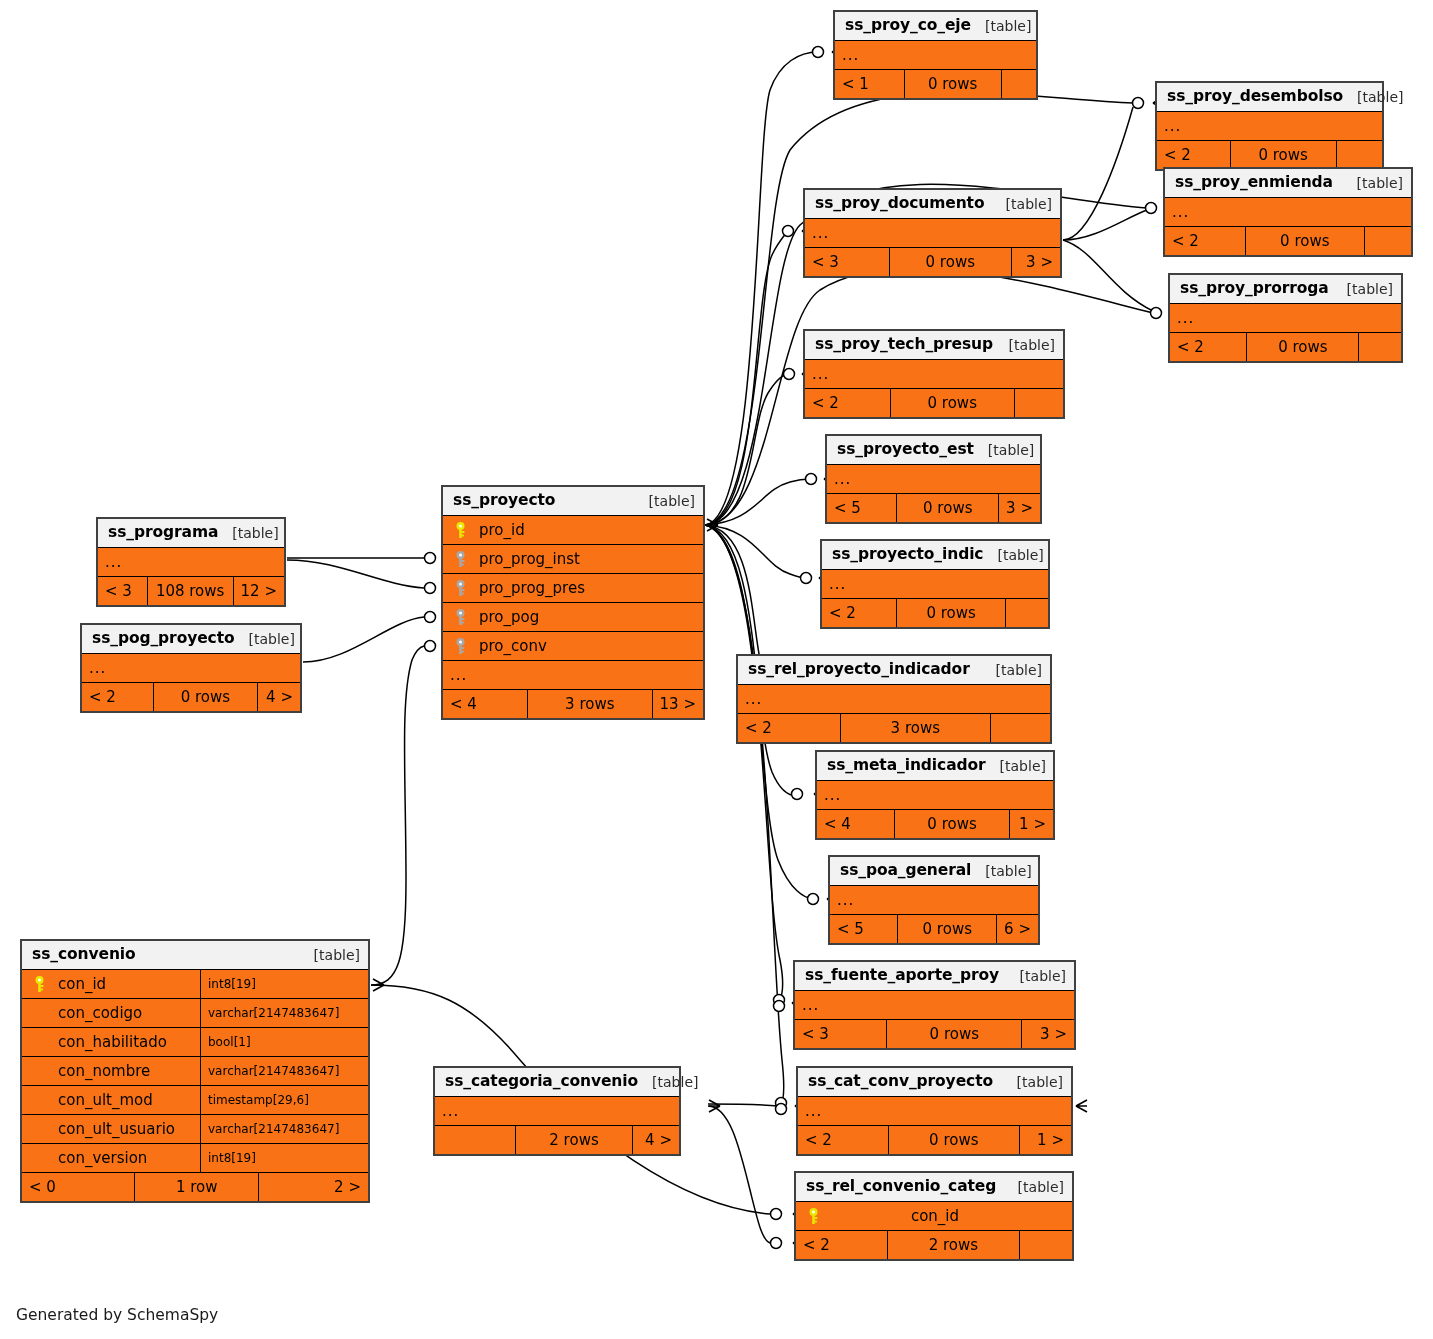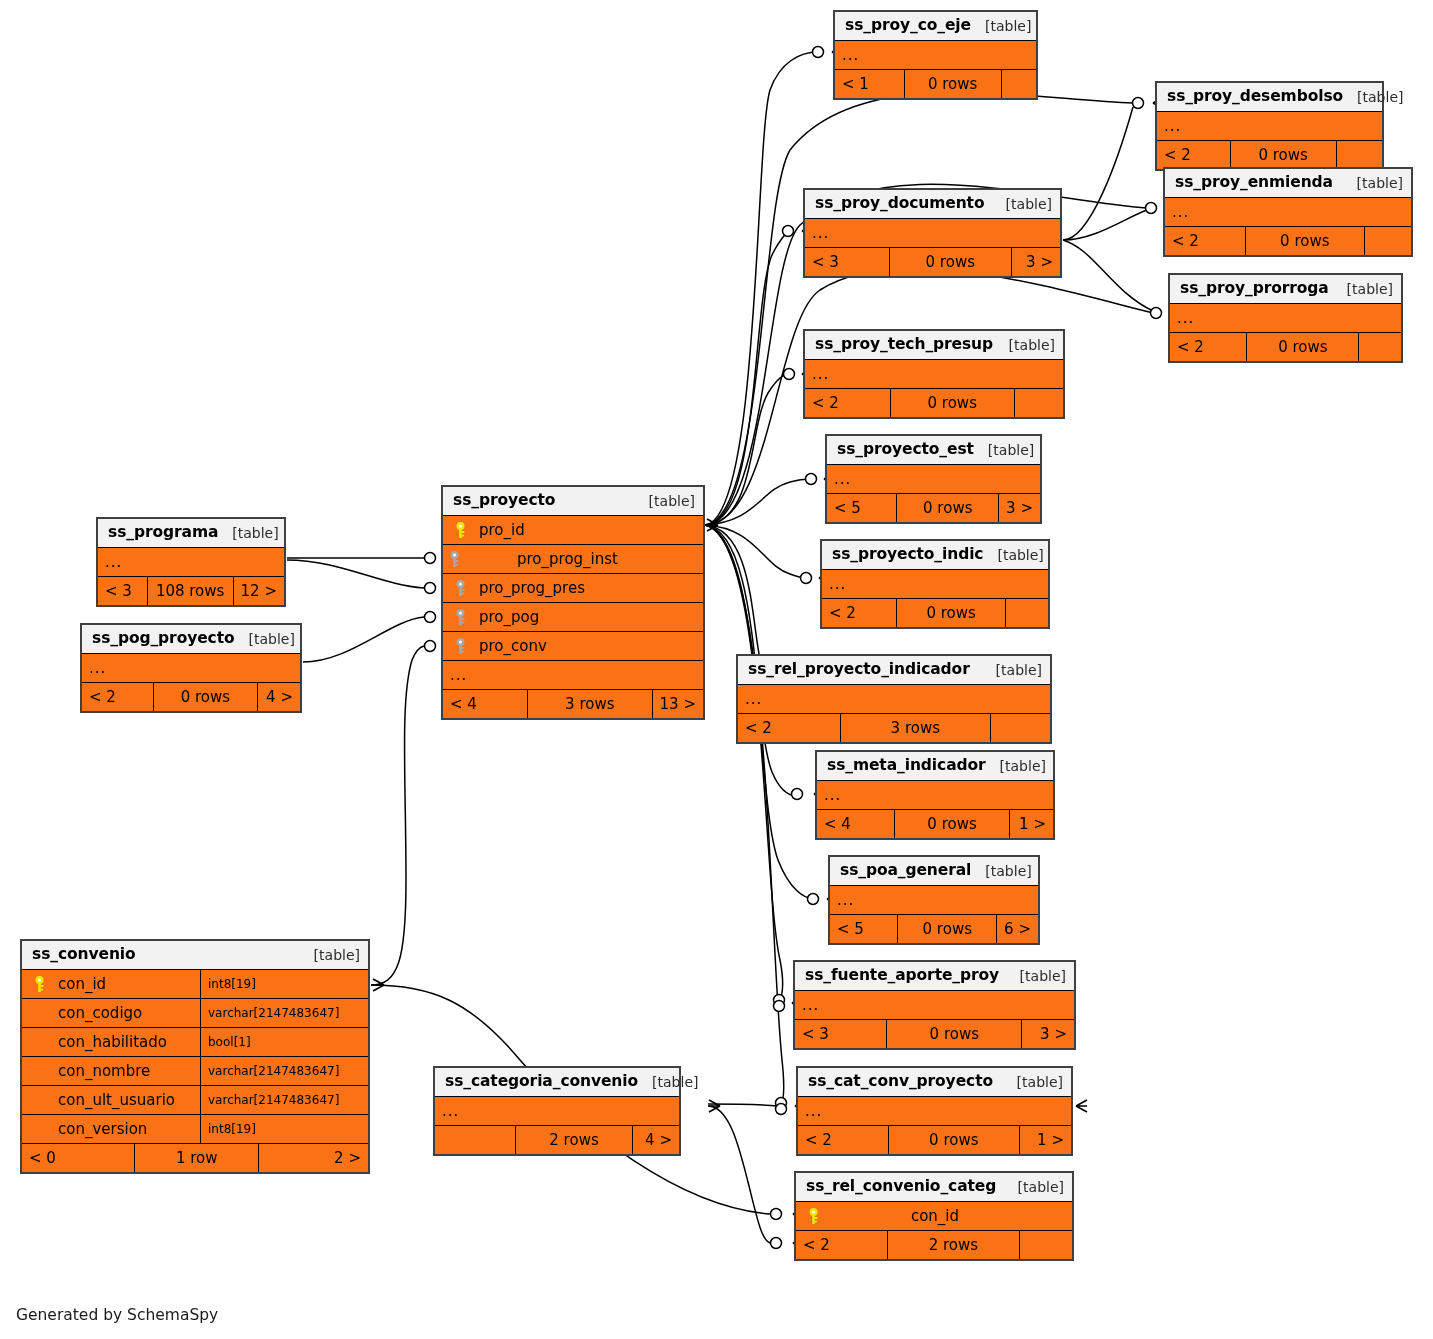--- a/index.html
+++ b/index.html
@@ -460,21 +460,21 @@
                   <circle cx="5.5" cy="4" r="1.5" fill="#ffffff"></circle>
                   <rect x="4.2" y="6" width="2.6" height="10" fill="#e8e800"></rect>
                   <rect x="6.8" y="9" width="2.6" height="2" fill="#e8e800"></rect>
                   <rect x="6.8" y="12.5" width="2.1" height="2" fill="#e8e800"></rect>
                 </svg>
               </span>
               <span class="row-label">pro_id</span>
             </div>
           </div>
           <div class="row" style="padding: 0px;">
-            <div class="row-name-cell" style="flex: 1 1 0%;  gap: 44px;">
+            <div class="row-name-cell" style="flex: 1 1 0%; padding-left: 6px;">
               <span class="row-keycell">
                 <svg class="keyicon" width="11" height="17" viewBox="0 0 11 17" xmlns="http://www.w3.org/2000/svg">
                   <circle cx="5.5" cy="4" r="4" fill="#a8a8a8"></circle>
                   <circle cx="5.5" cy="4" r="1.5" fill="#ffffff"></circle>
                   <rect x="4.2" y="6" width="2.6" height="10" fill="#a8a8a8"></rect>
                   <rect x="6.8" y="9" width="2.6" height="2" fill="#a8a8a8"></rect>
                   <rect x="6.8" y="12.5" width="2.1" height="2" fill="#a8a8a8"></rect>
                 </svg>
               </span>
               <span class="row-label">pro_prog_inst</span>
@@ -610,20 +610,27 @@
           <div class="row" style="padding: 0px;">
             <div class="row-name-cell" style="width: 178px; min-width: 178px; padding-left: 6px;">
               <span class="row-keycell"></span>
               <span class="row-label">con_nombre</span>
             </div>
             <div class="row-type" style="flex: 1 1 0%;">varchar[2147483647]</div>
           </div>
           <div class="row" style="padding: 0px;">
             <div class="row-name-cell" style="width: 178px; min-width: 178px; padding-left: 6px;">
               <span class="row-keycell"></span>
+              <span class="row-label">con_ult_mod</span>
+            </div>
+            <div class="row-type" style="flex: 1 1 0%;">timestamp[29,6]</div>
+          </div>
+          <div class="row" style="padding: 0px;">
+            <div class="row-name-cell" style="width: 178px; min-width: 178px; padding-left: 6px;">
+              <span class="row-keycell"></span>
               <span class="row-label">con_ult_usuario</span>
             </div>
             <div class="row-type" style="flex: 1 1 0%;">varchar[2147483647]</div>
           </div>
           <div class="row" style="padding: 0px;">
             <div class="row-name-cell" style="width: 178px; min-width: 178px; padding-left: 6px;">
               <span class="row-keycell"></span>
               <span class="row-label">con_version</span>
             </div>
             <div class="row-type" style="flex: 1 1 0%;">int8[19]</div>

